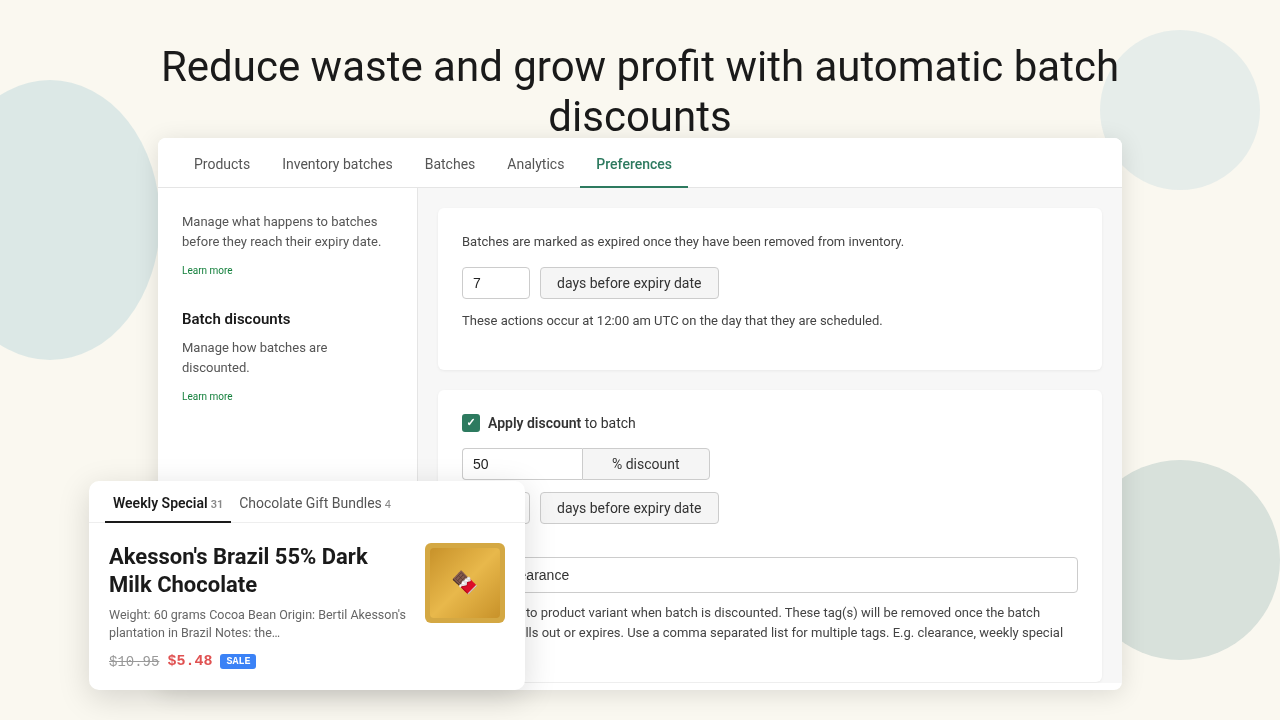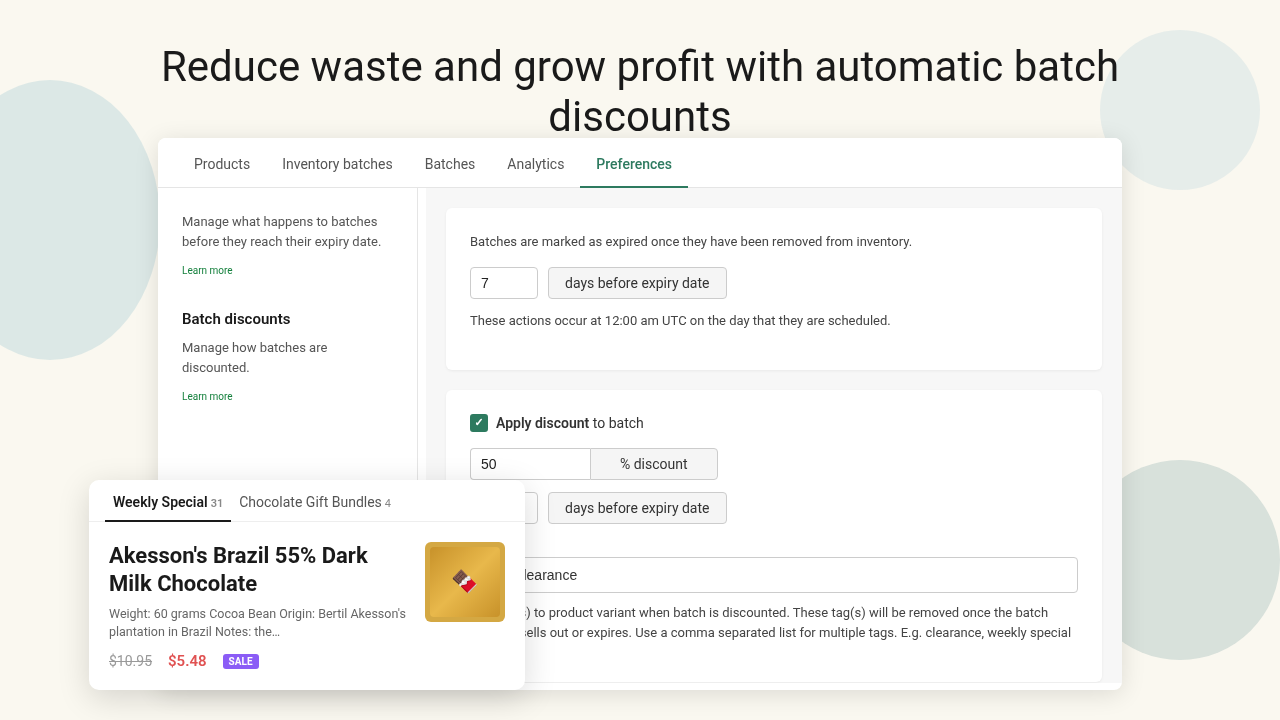--- a/index.html
+++ b/index.html
@@ -89,21 +89,20 @@
       color: #2d7a5f;
       border-bottom: 2px solid #2d7a5f;
       font-weight: 500;
     }
 
     
     .content-area {
       display: flex;
       height: calc(100% - 57px);
       overflow: hidden;
-      gap: 8px;
     }
 
     
     .left-panel {
       width: 260px;
       min-width: 260px;
       padding: 24px 24px;
       border-right: 1px solid #e5e5e5;
       background: #fff;
       overflow-y: auto;
@@ -329,34 +328,35 @@
     }
     .product-desc {
       font-size: 12.5px;
       color: #666;
       line-height: 1.4;
       margin-bottom: 12px;
     }
     .price-row {
       display: flex;
       align-items: center;
-      gap: 16px;
+      gap: 8px;
+      font-family: Liberation Mono, monospace;
     }
     .price-original {
       font-size: 14px;
       color: #999;
       text-decoration: line-through;
     }
     .price-sale {
       font-size: 15px;
       color: #e05252;
       font-weight: 600;
     }
     .sale-badge {
-      background: #8b5cf6;
+      background: #3b82f6;
       color: #fff;
       font-size: 10px;
       font-weight: 700;
       padding: 2px 6px;
       border-radius: 3px;
       text-transform: uppercase;
     }
     .product-image {
       width: 80px;
       height: 80px;

